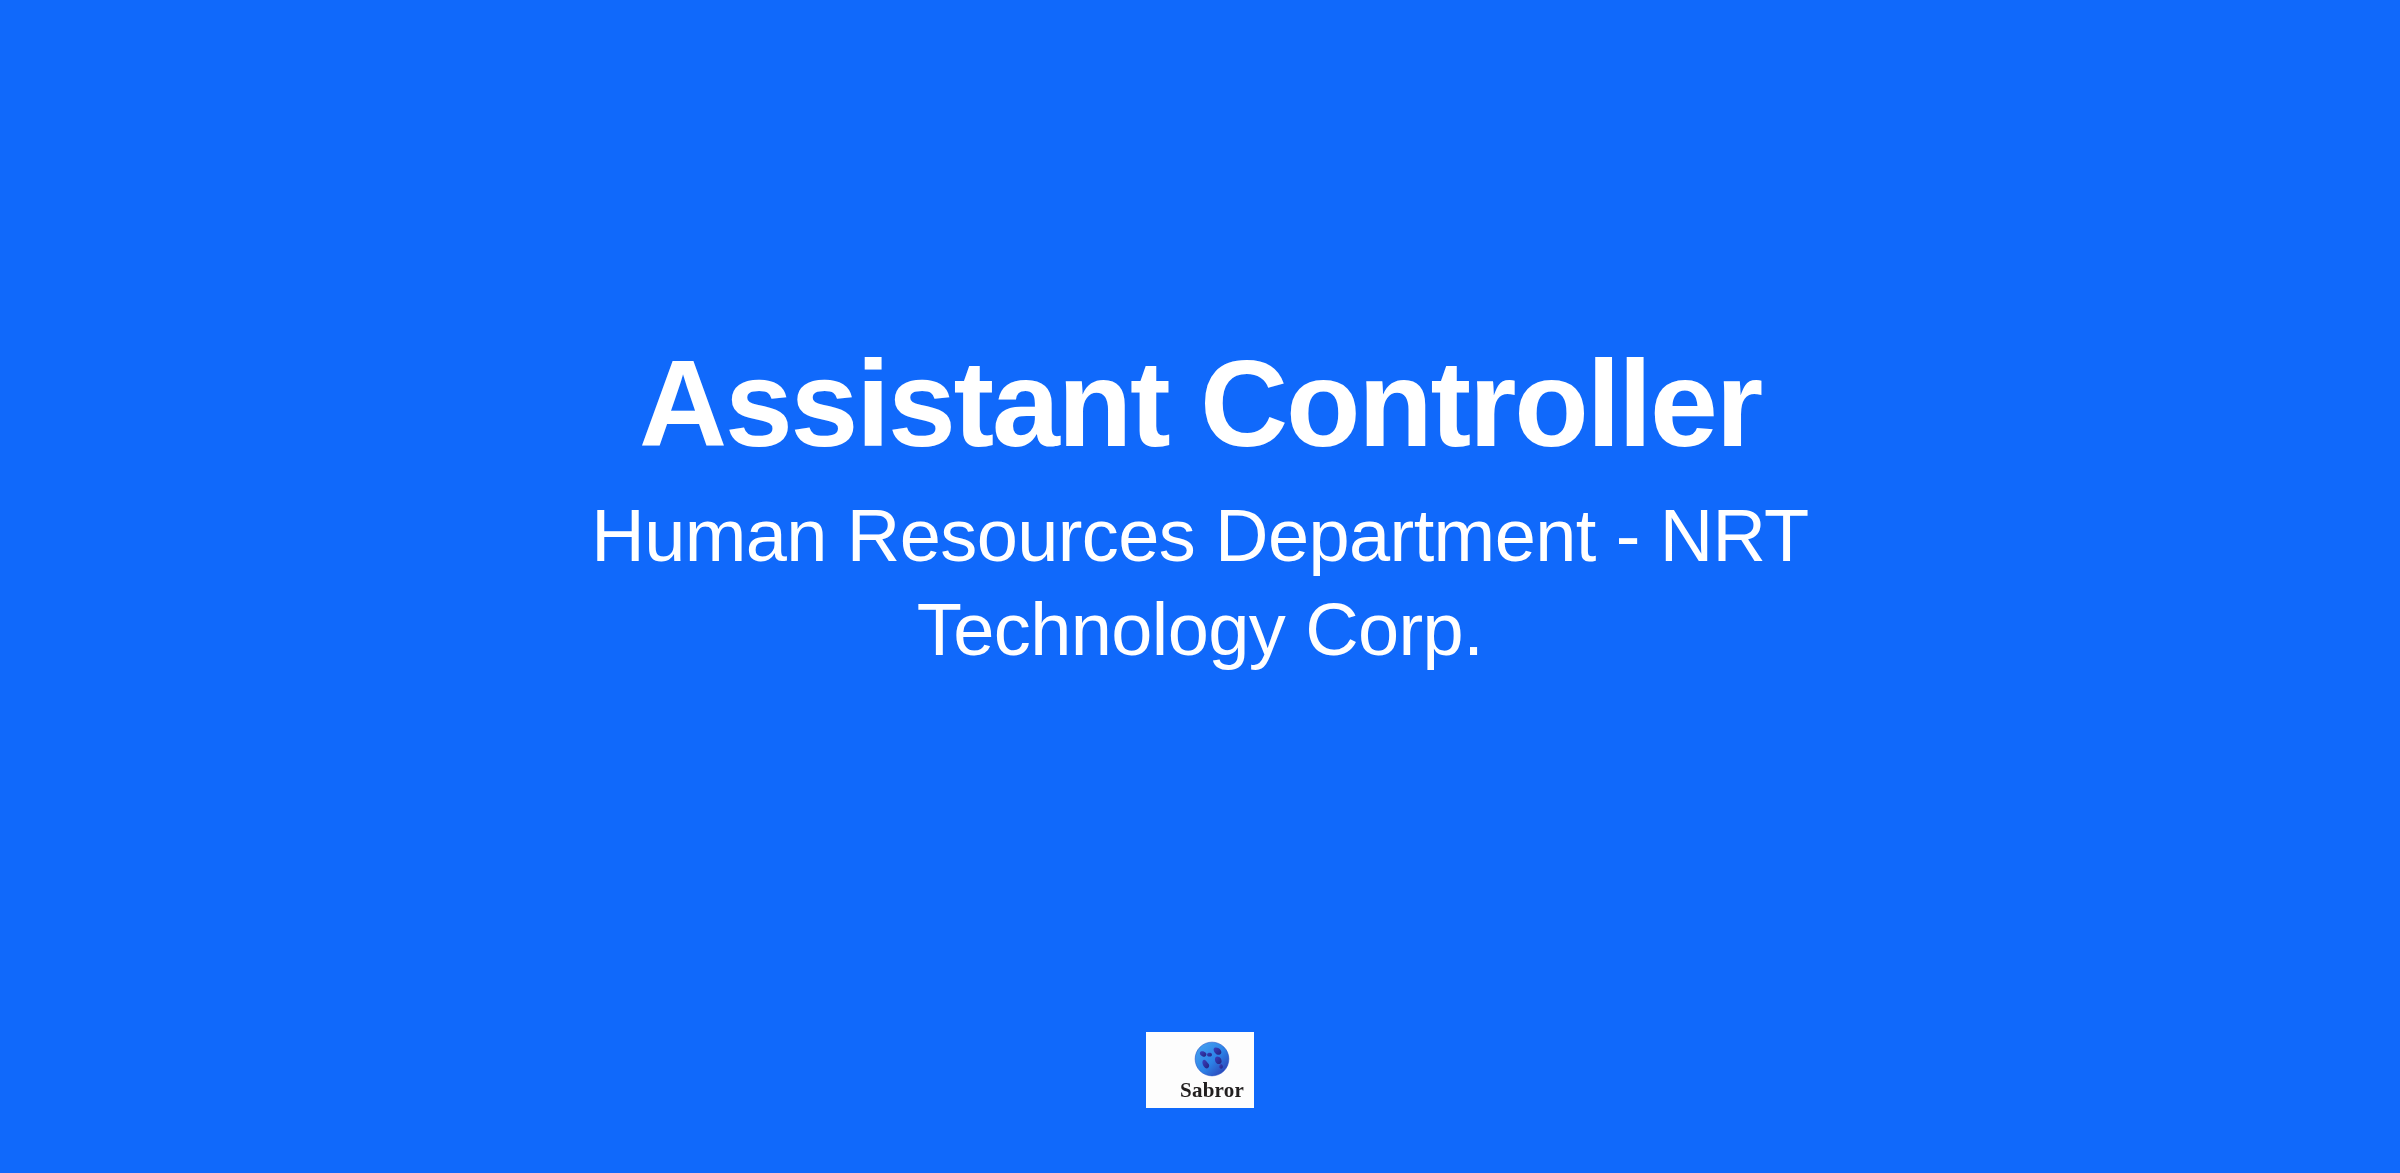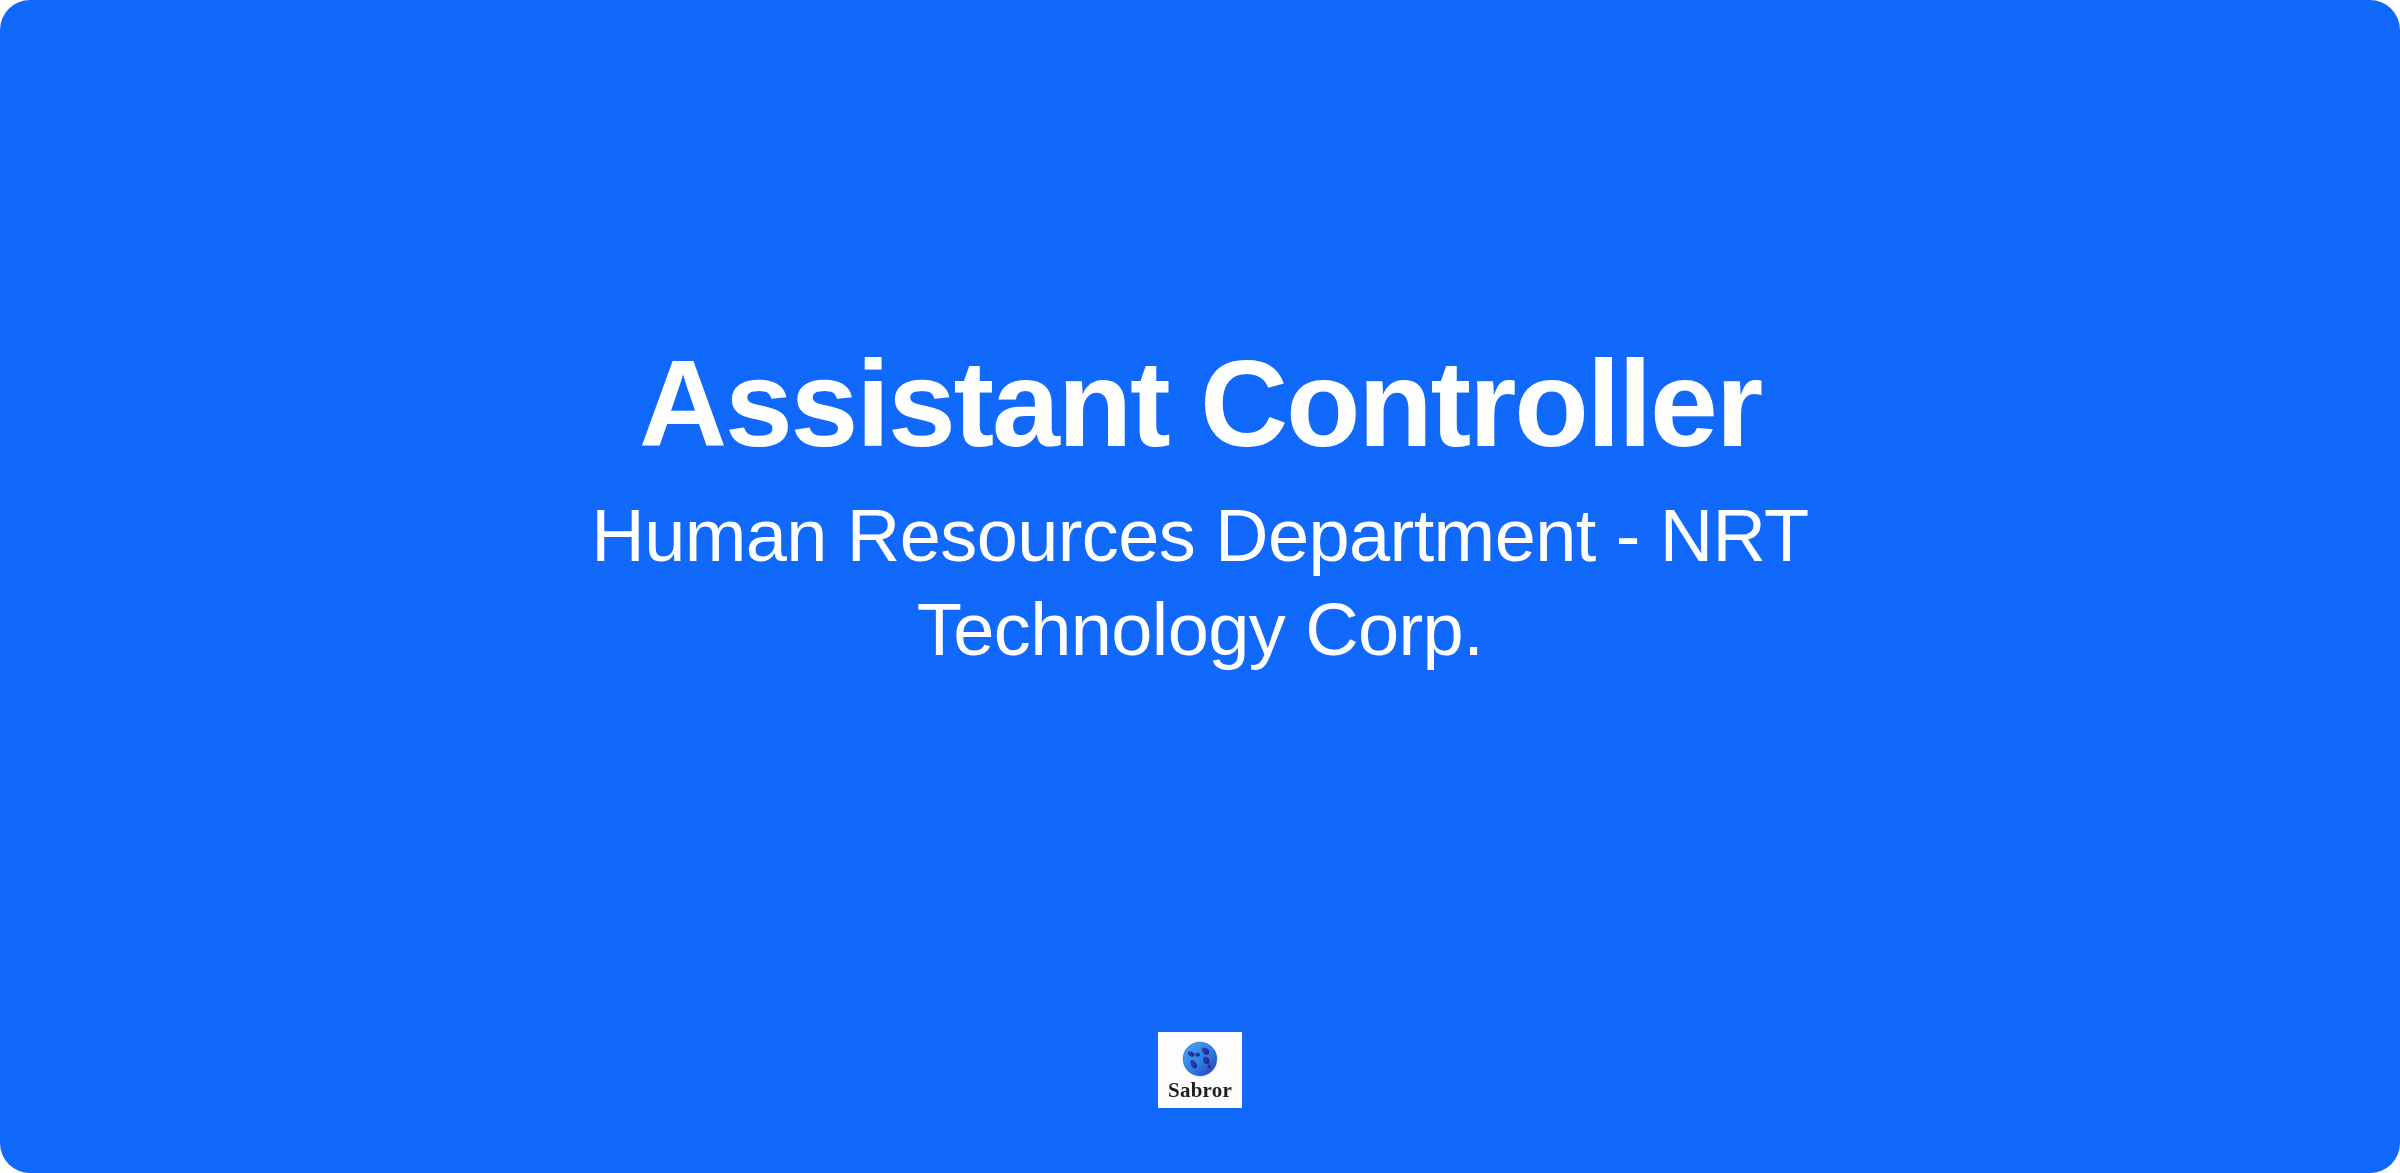--- a/index.html
+++ b/index.html
@@ -20,21 +20,20 @@
   .hero {
     position: relative;
     box-sizing: border-box;
     width: 2400px;
     height: 1173px;
     background: #1069FB;
     display: flex;
     flex-direction: column;
     align-items: center;
     justify-content: flex-start;
-    border-radius: 30px;
   }
 
   
   .hero-copy {
     position: absolute;
     left: 50%;
     transform: translateX(-50%);
     top: 340px;
     width: 1600px;
     text-align: center;
@@ -75,20 +74,21 @@
     top: 1032px;
     width: 84px;
     height: 76px;
     background: #FDFDFD;
     display: flex;
     flex-direction: column;
     align-items: center;
     justify-content: center;
     gap: 1px;
     overflow: hidden;
+    padding-left: 24px;
   }
 
   .logo-mark {
     width: 40px;
     height: 40px;
     display: block;
     flex: 0 0 auto;
   }
 
   .logo-wordmark {

